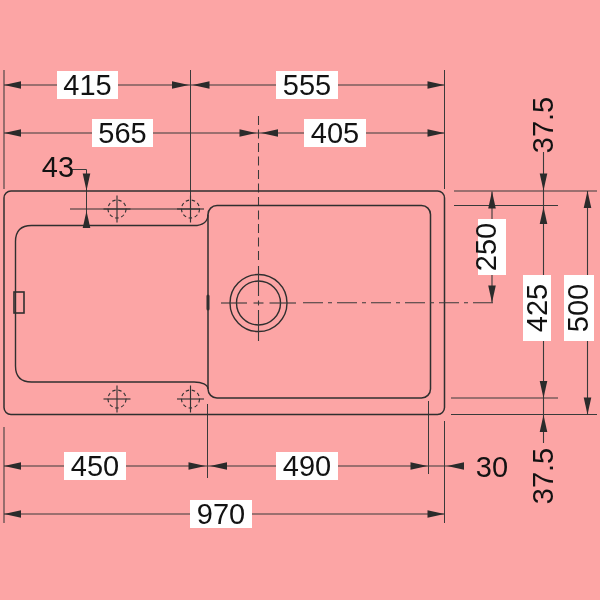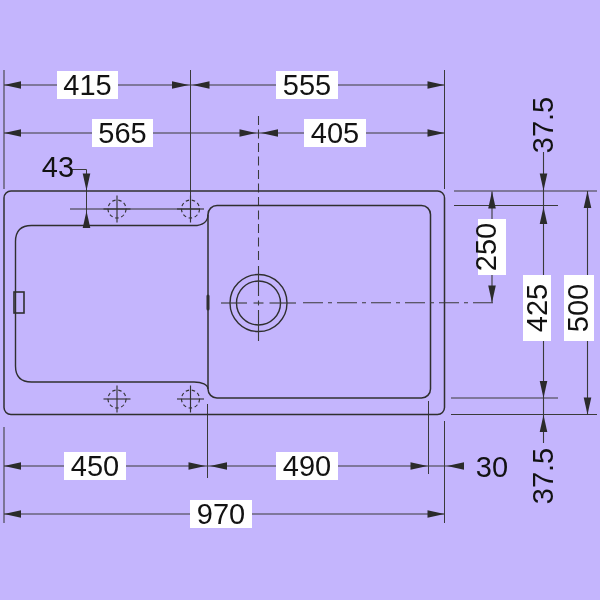--- a/index.html
+++ b/index.html
@@ -7,21 +7,21 @@
     padding: 0;
     width: 600px;
     height: 600px;
     background: #ffffff;
     overflow: hidden;
   }
   .stage {
     position: relative;
     width: 600px;
     height: 600px;
-    background: #c4b5fd;
+    background: #fca5a5;
   }
   svg { display: block; }
   text {
     font-family: "Liberation Sans", "DejaVu Sans", sans-serif;
     font-size: 29px;
     fill: #121212;
   }
 </style>
 </head>
 <body>

